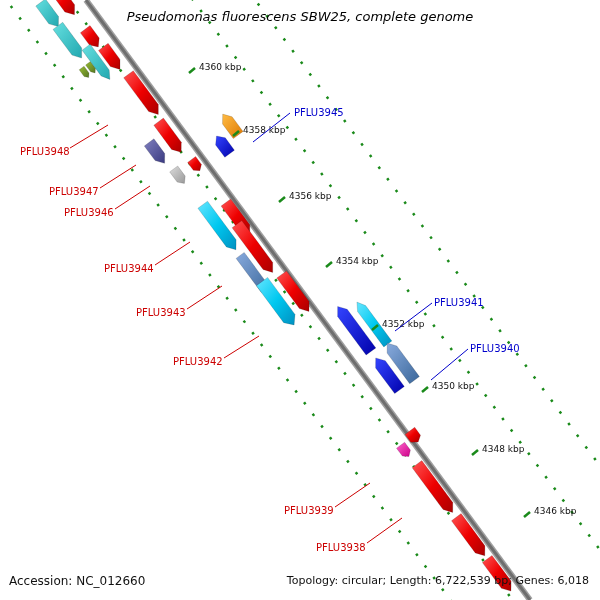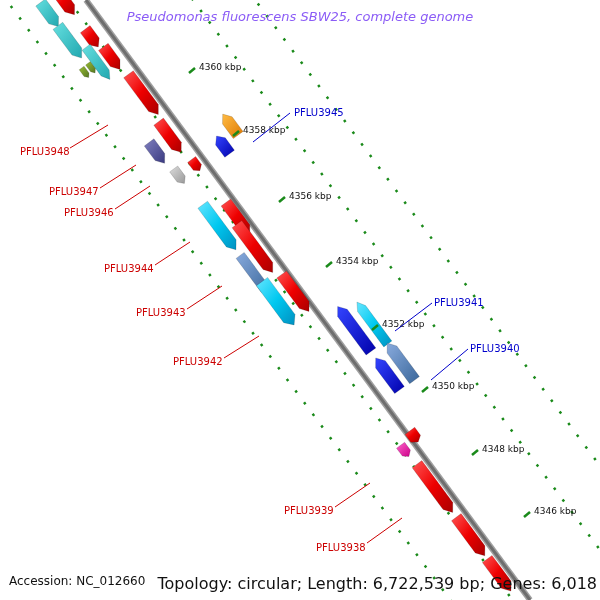--- a/index.html
+++ b/index.html
@@ -1,20 +1,20 @@
 <!DOCTYPE html>
 <html><head>
   <meta charset="utf-8">
   <style>
     html, body { margin:0; padding:0; background:#ffffff; }
     #stage { position:relative; width:600px; height:600px; overflow:hidden; background:#ffffff; font-family:"DejaVu Sans", sans-serif; }
     #map { position:absolute; left:0; top:0; }
-    .title { position:absolute; left:0; right:0; top:9px; text-align:center; font-style:italic; font-size:13px; color:#8b5cf6; }
+    .title { position:absolute; left:0; right:0; top:9px; text-align:center; font-style:italic; font-size:13px; color:#000000; }
     .footer-left { position:absolute; left:9px; top:574px; font-size:12px; color:#111;text-align:center; }
-    .footer-right { position:absolute; right:3px; top:574px; font-size:16px; color:#111; }
+    .footer-right { position:absolute; right:11px; top:574px; font-size:11px; color:#111; }
   </style>
 </head>
 <body>
 
 <div id="stage">
   <svg id="map" width="600" height="600" viewBox="0 0 600 600">
     <defs>
       <linearGradient id="gRed" x1="0" y1="0" x2="1" y2="1">
         <stop offset="0" stop-color="#ff5555"></stop>
           <stop offset="0.5" stop-color="#ee0000"></stop>

